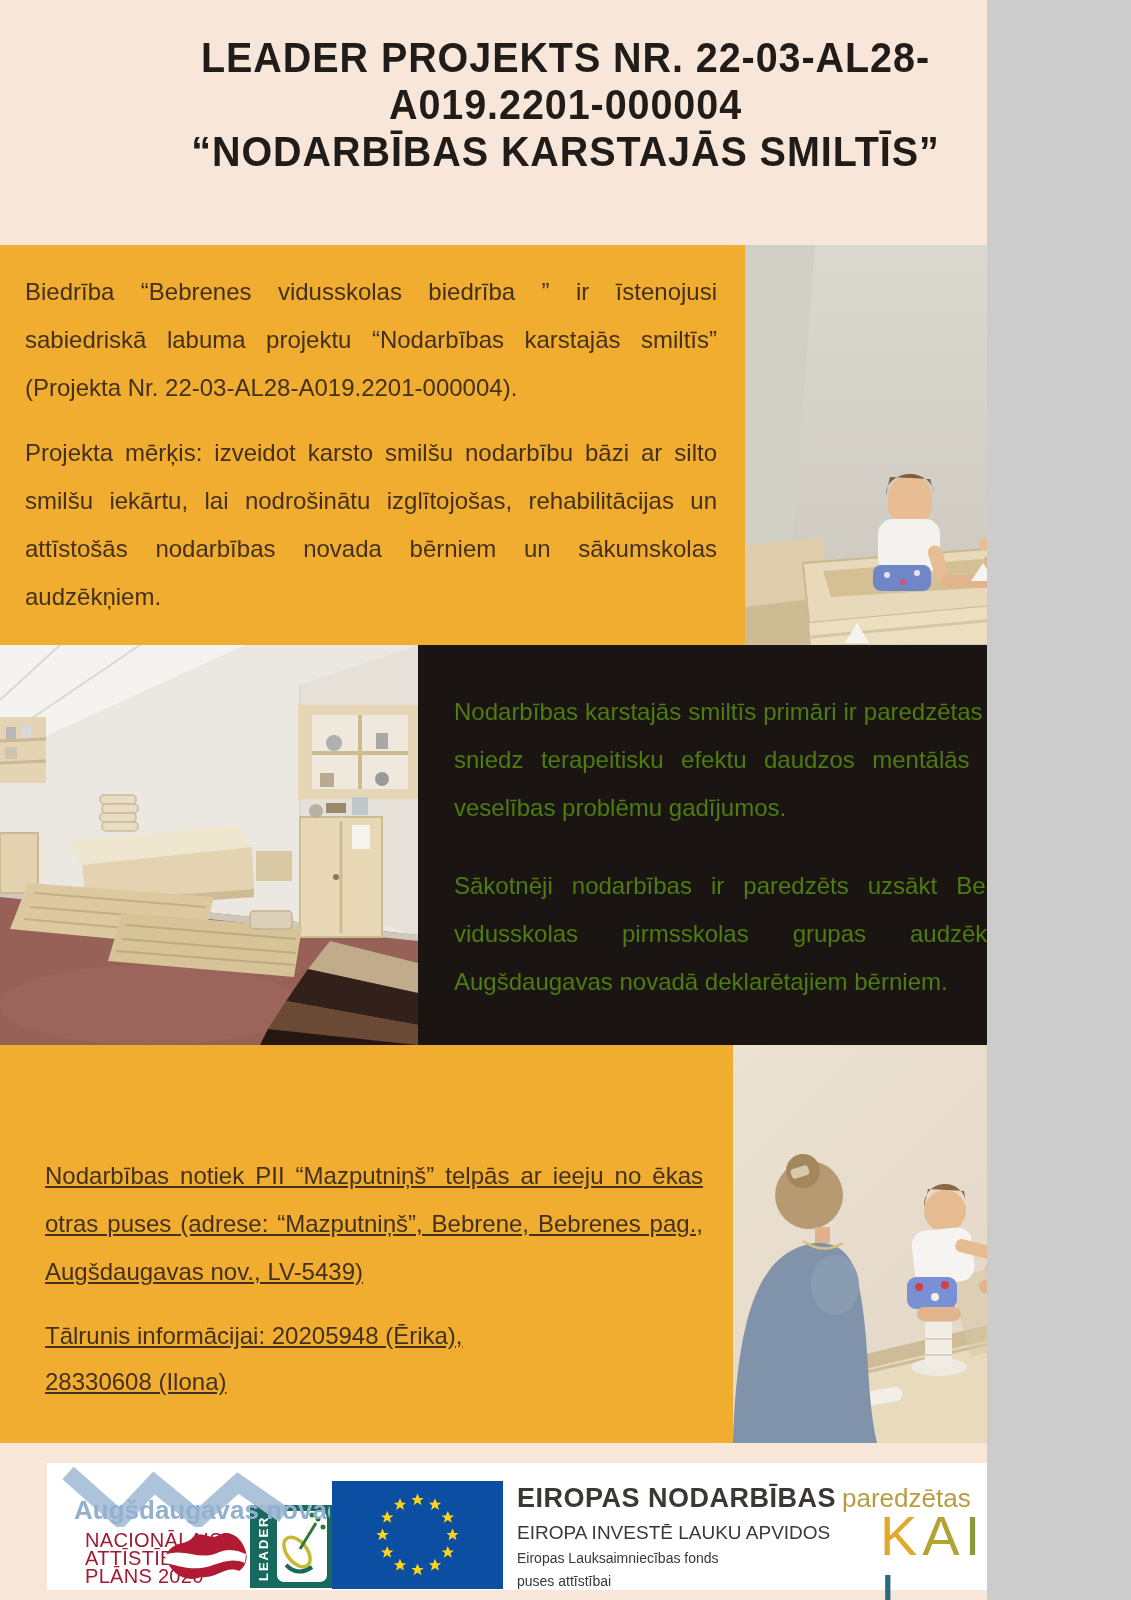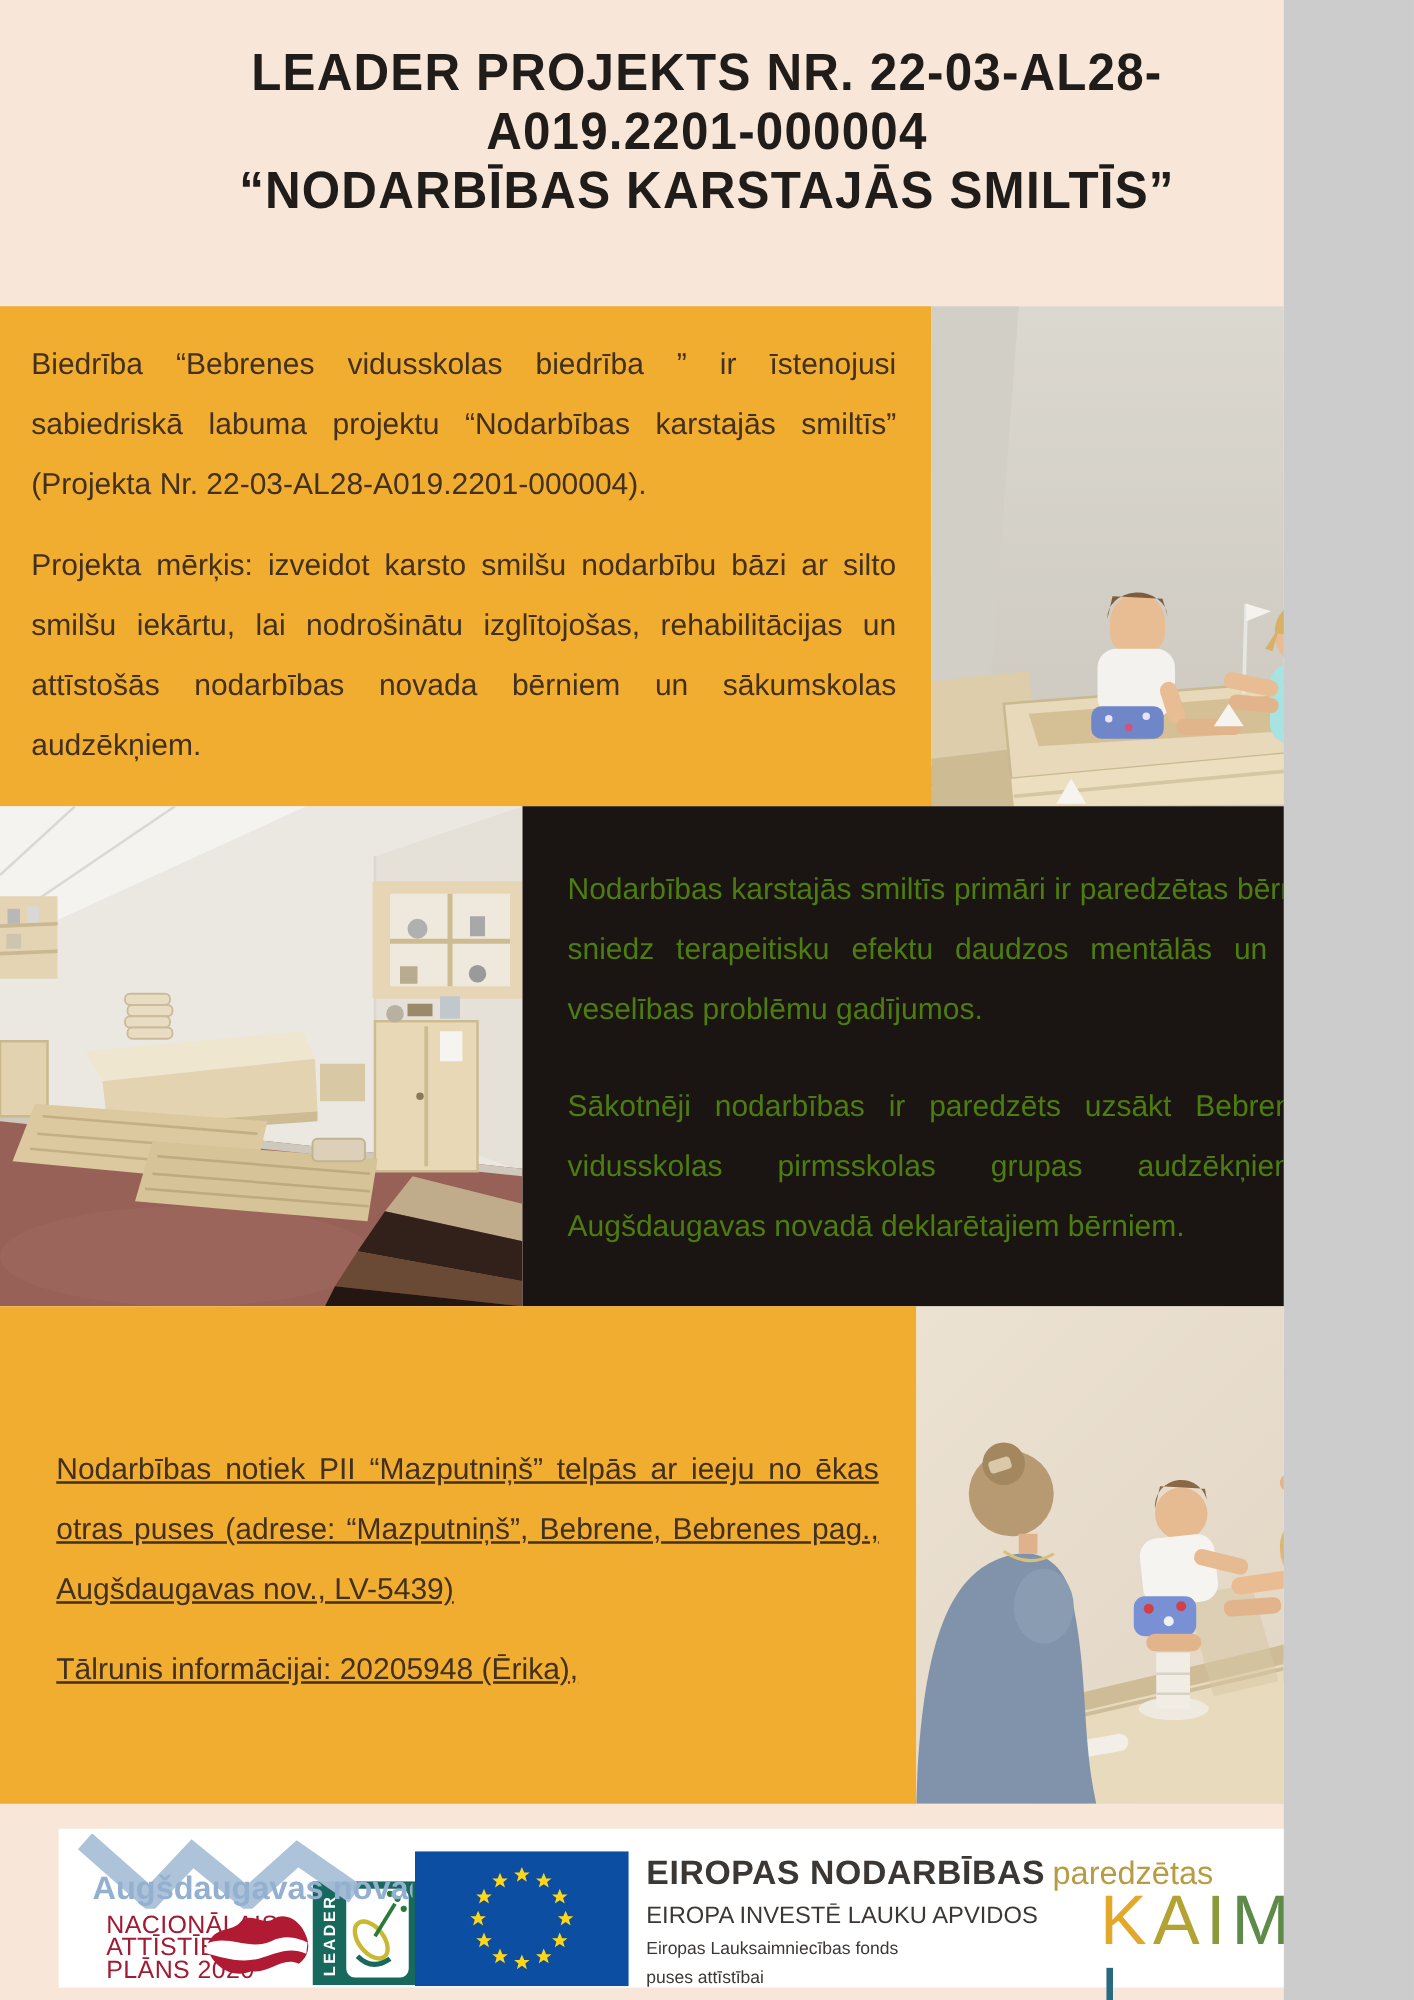--- a/index.html
+++ b/index.html
@@ -1,17 +1,17 @@
 <!DOCTYPE html>
 <html><head>
 <meta charset="utf-8">
 <style>
   html,body{margin:0;padding:0;background:#ccc;}
   .page{position:relative;width:987px;height:1600px;background:#f8e7d8;overflow:hidden;
-        font-family:"Liberation Sans",sans-serif;padding-left:40px;}
+        font-family:"Liberation Sans",sans-serif;}
   
   .title{position:absolute;top:34px;left:0;width:1131px;text-align:center;
          font-weight:800;color:#1f1c19;font-size:42px;line-height:47px;letter-spacing:1px;
          transform:scaleX(0.94);transform-origin:center top;}
   
   .orange-1{position:absolute;left:0;top:245px;width:745px;height:400px;background:#f1ad2f;}
   .orange-2{position:absolute;left:0;top:1045px;width:733px;height:398px;background:#f1ad2f;}
   .black-band{position:absolute;left:418px;top:645px;width:713px;height:400px;background:#1a1513;}
   
   .photo{position:absolute;display:block;}
@@ -188,20 +188,21 @@
   <div class="black-band"></div>
   <div class="copy therapy-text">
     <p>Nodarbības karstajās smiltīs primāri ir paredzētas bērniem un sniedz terapeitisku efektu daudzos mentālās un fiziskās veselības problēmu gadījumos.</p>
     <p>Sākotnēji nodarbības ir paredzēts uzsākt Bebrenes VP vidusskolas pirmsskolas grupas audzēkņiem un Augšdaugavas novadā deklarētajiem bērniem.</p>
   </div>
 
   <div class="orange-2"></div>
   <div class="copy location-text">
     <p>Nodarbības notiek PII “Mazputniņš” telpās ar ieeju no ēkas otras puses (adrese: “Mazputniņš”, Bebrene, Bebrenes pag., Augšdaugavas nov., LV-5439)</p>
     <p class="phone">Tālrunis informācijai: 20205948 (Ērika),</p>
+    <p class="phone2">28330608 (Ilona)</p>
   </div>
 
   <svg class="photo photo3" viewBox="0 0 398 398">
     <defs>
       <linearGradient id="wall3" x1="0" y1="0" x2="1" y2="1">
         <stop offset="0" stop-color="#ece2d2"></stop>
           <stop offset="1" stop-color="#e0d4c2"></stop>
       </linearGradient>
     </defs>
     <rect width="398" height="398" fill="url(#wall3)"></rect>

